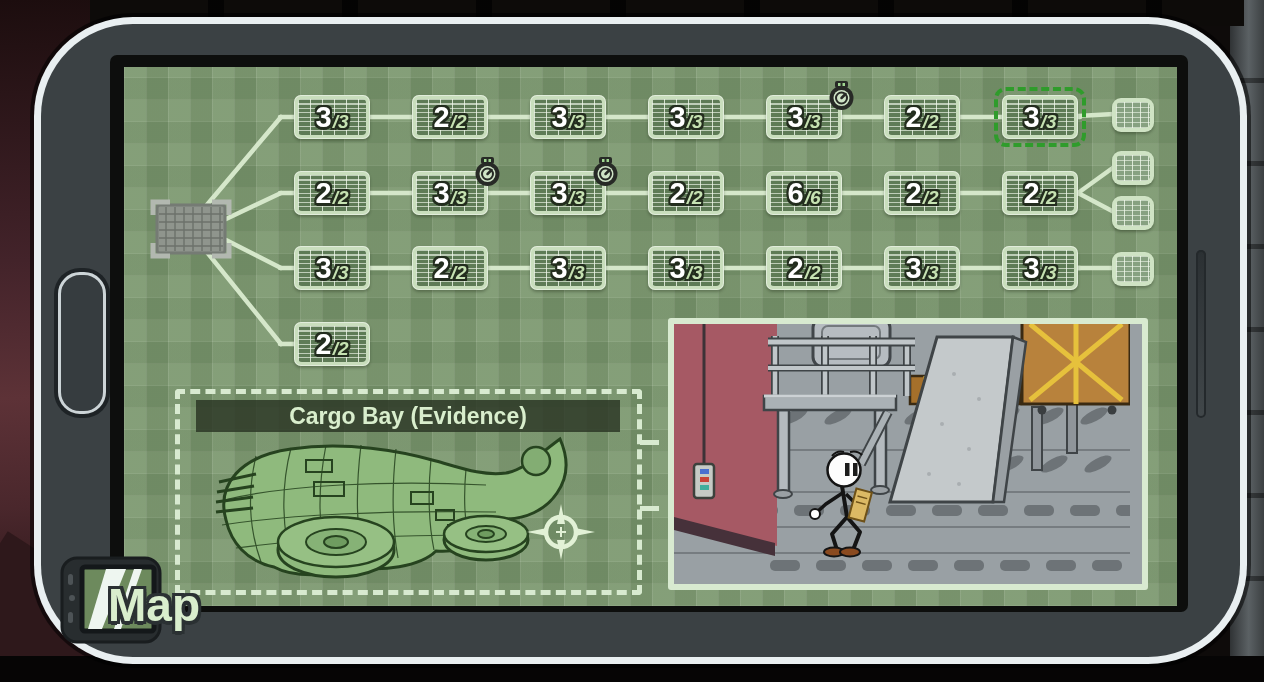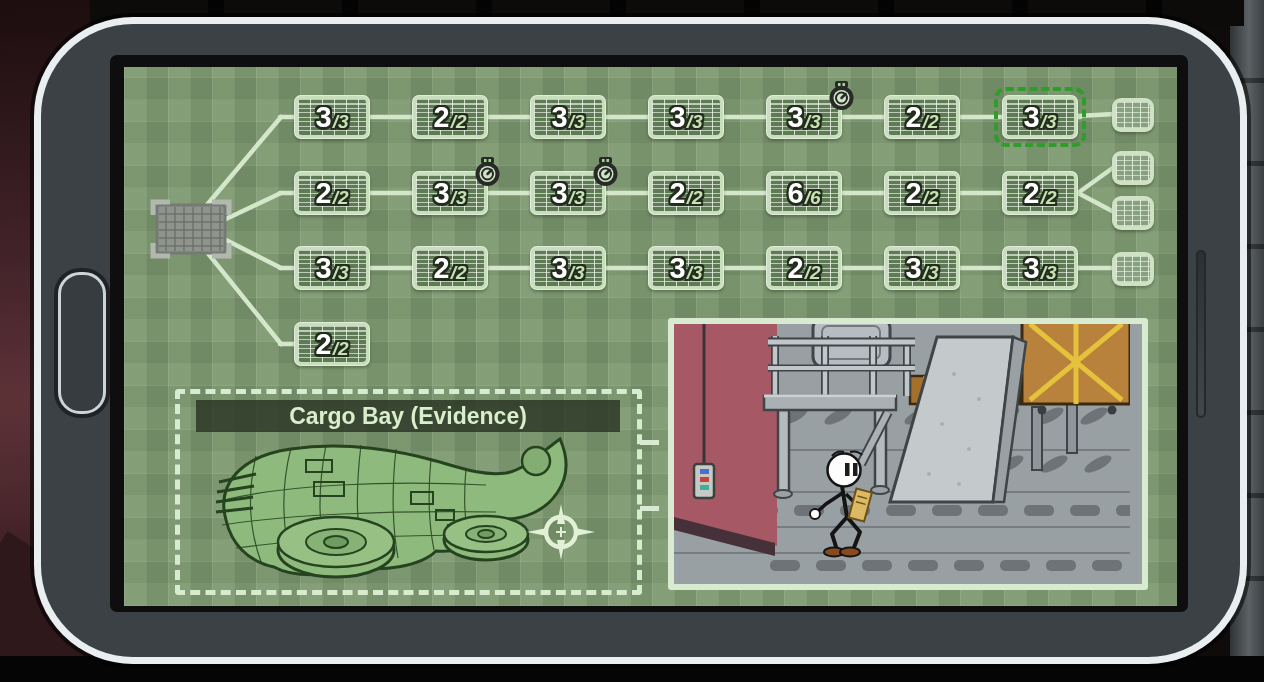--- a/index.html
+++ b/index.html
@@ -517,13 +517,25 @@
         </g>
         <circle cx="170" cy="146" r="16.5" fill="#fdfdfd" stroke="#141414" stroke-width="2.5"></circle>
         <rect x="171" y="139" width="4.5" height="13" fill="#1c1c1c"></rect>
         <rect x="179" y="139" width="4.5" height="13" fill="#1c1c1c"></rect>
         <path d="M158,132 Q163,126 170,128" stroke="#141414" stroke-width="2" fill="none"></path>
         <path d="M176,128 Q183,126 188,131" stroke="#141414" stroke-width="2" fill="none"></path>
       </g>
     </svg>
   </div>
 
+  <div class="map-btn">
+    <svg width="104" height="92" viewBox="0 0 104 92">
+      <rect x="2" y="4" width="98" height="84" rx="15" fill="#282d2f" stroke="#191d1f" stroke-width="3"></rect>
+      <circle cx="12" cy="44" r="3" fill="#4d5356"></circle>
+      <rect x="8" y="20" width="5" height="11" rx="2.5" fill="#4d5356"></rect>
+      <rect x="8" y="58" width="5" height="11" rx="2.5" fill="#4d5356"></rect>
+      <rect x="22" y="13" width="72" height="64" rx="3" fill="#6d8a5d" stroke="#14181a" stroke-width="5"></rect>
+      <polygon points="46,15 66,15 42,75 28,75" fill="#eef6f0"></polygon>
+      <polygon points="74,15 82,15 61,75 54,75" fill="#eef6f0"></polygon>
+    </svg>
+    <span class="map-label">Map</span>
+  </div>
 </div>
 
 </body></html>

